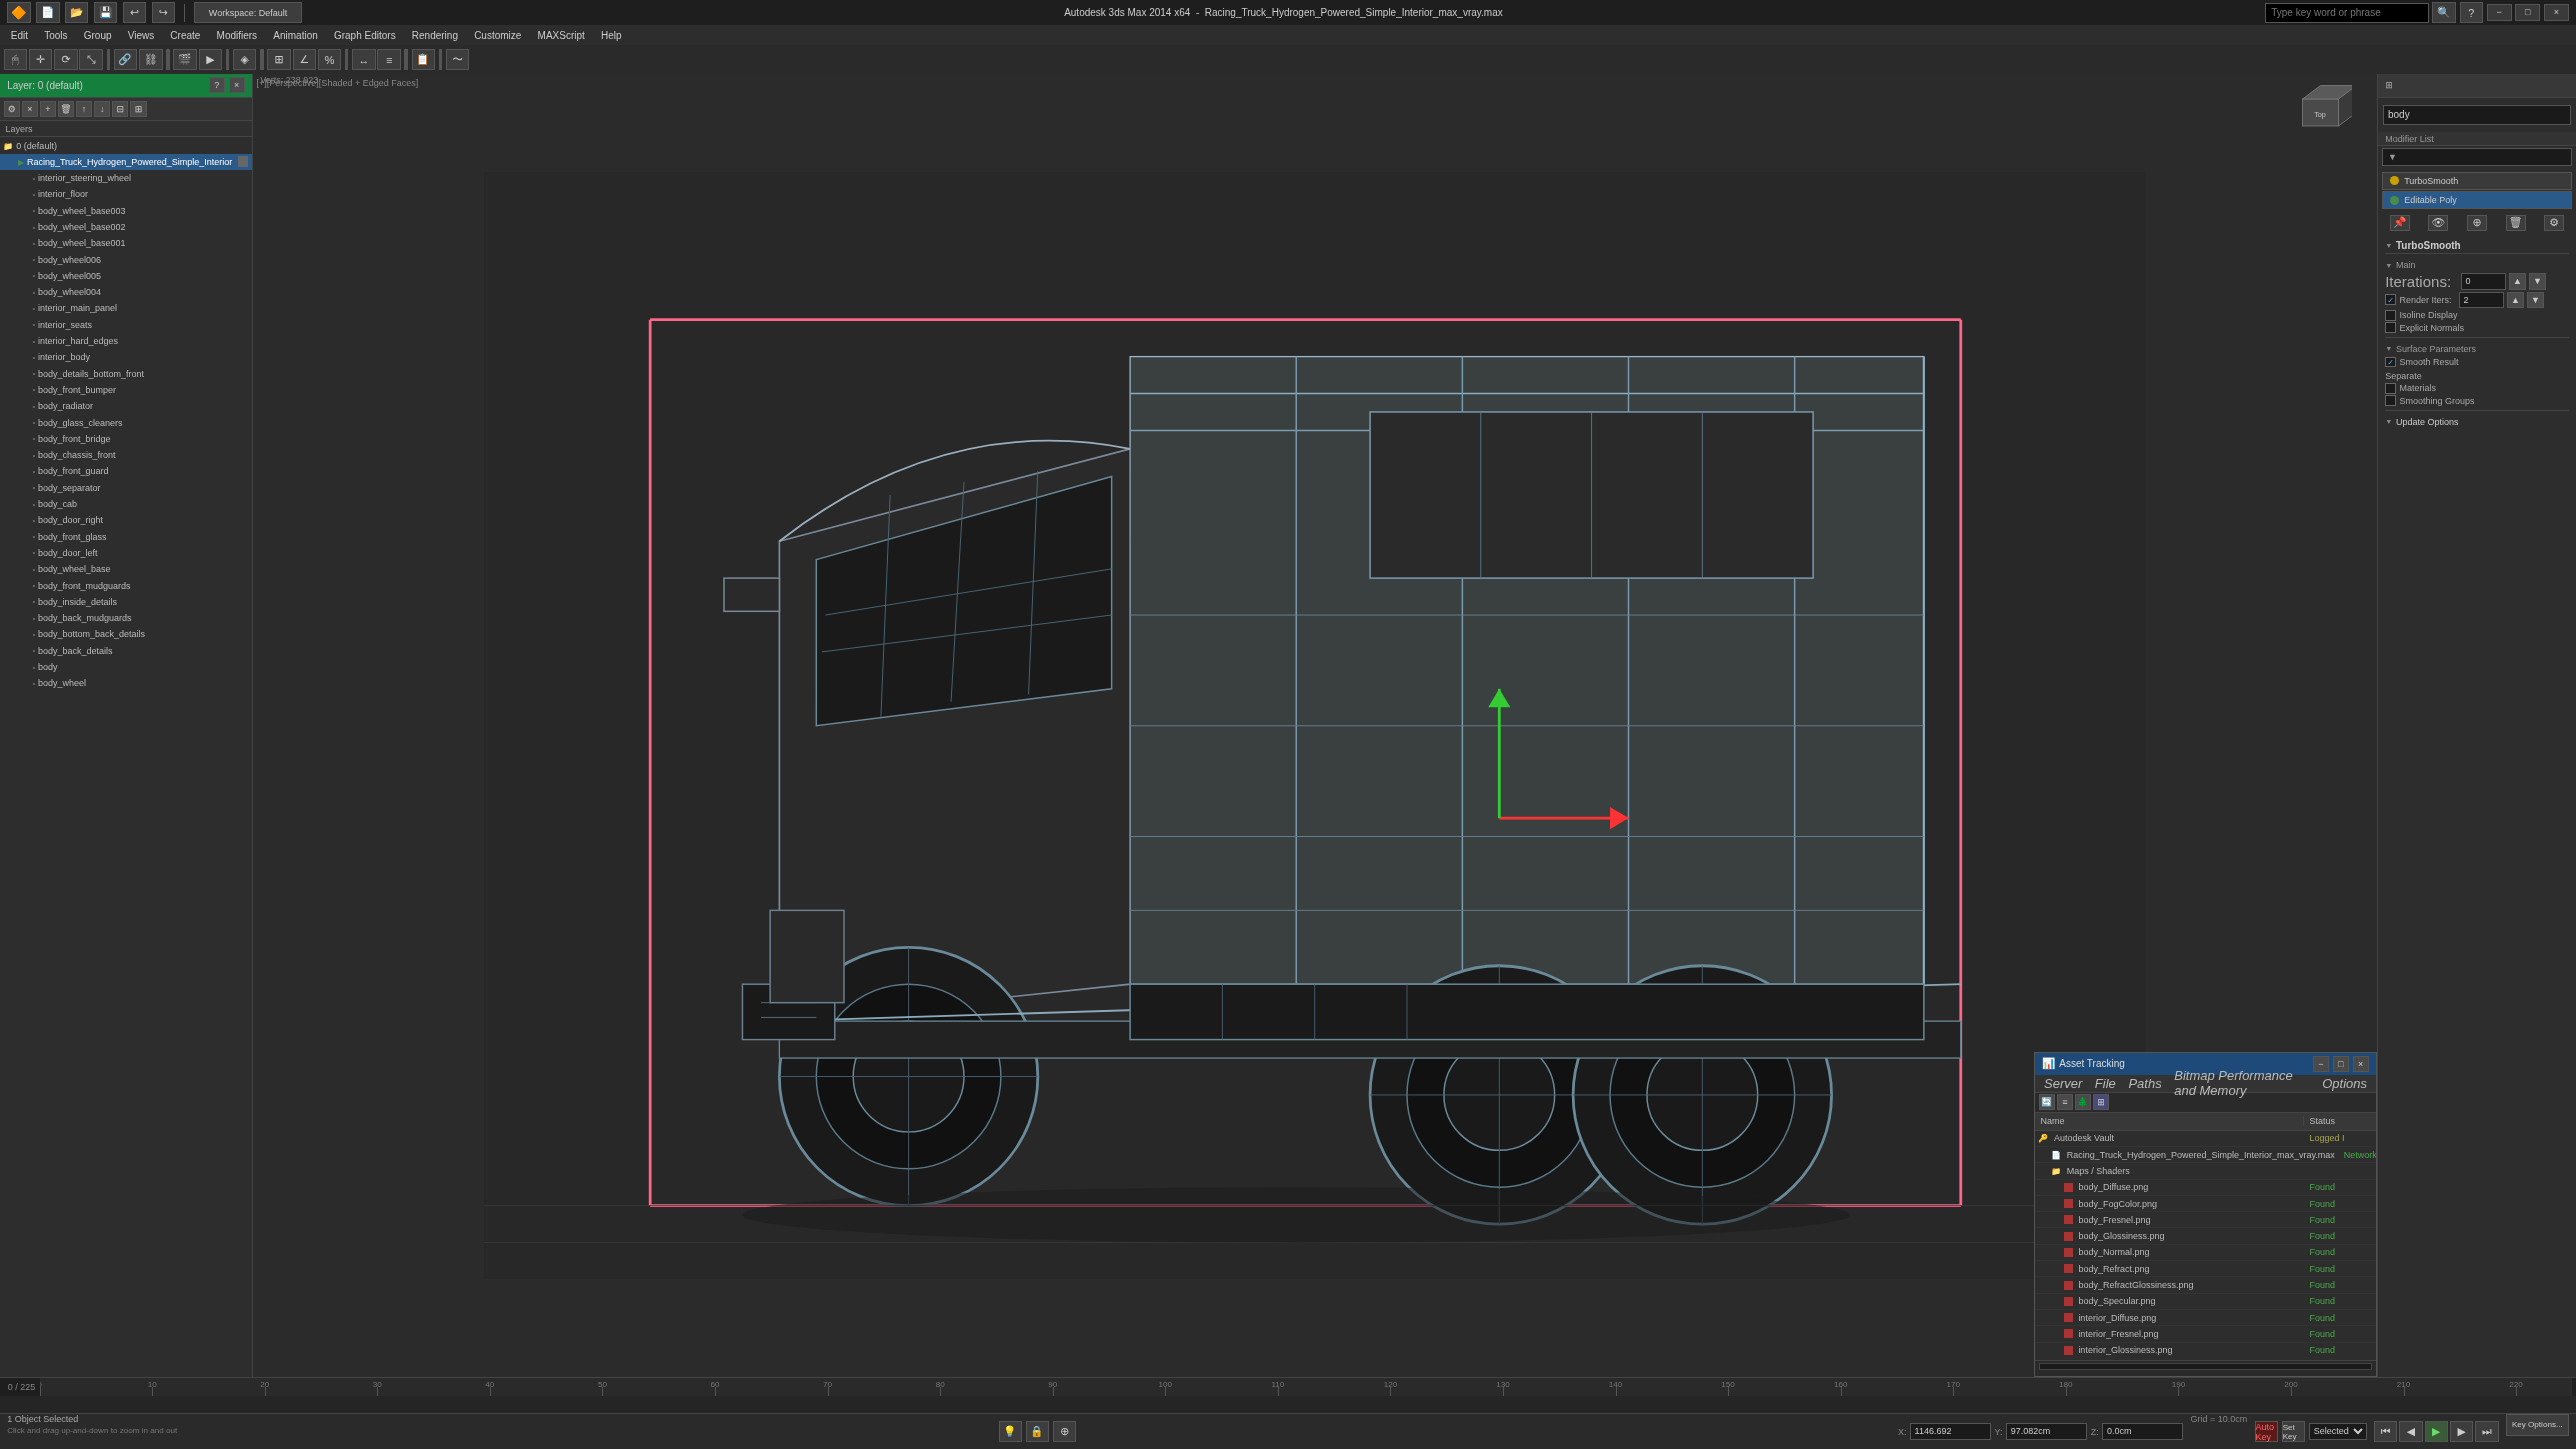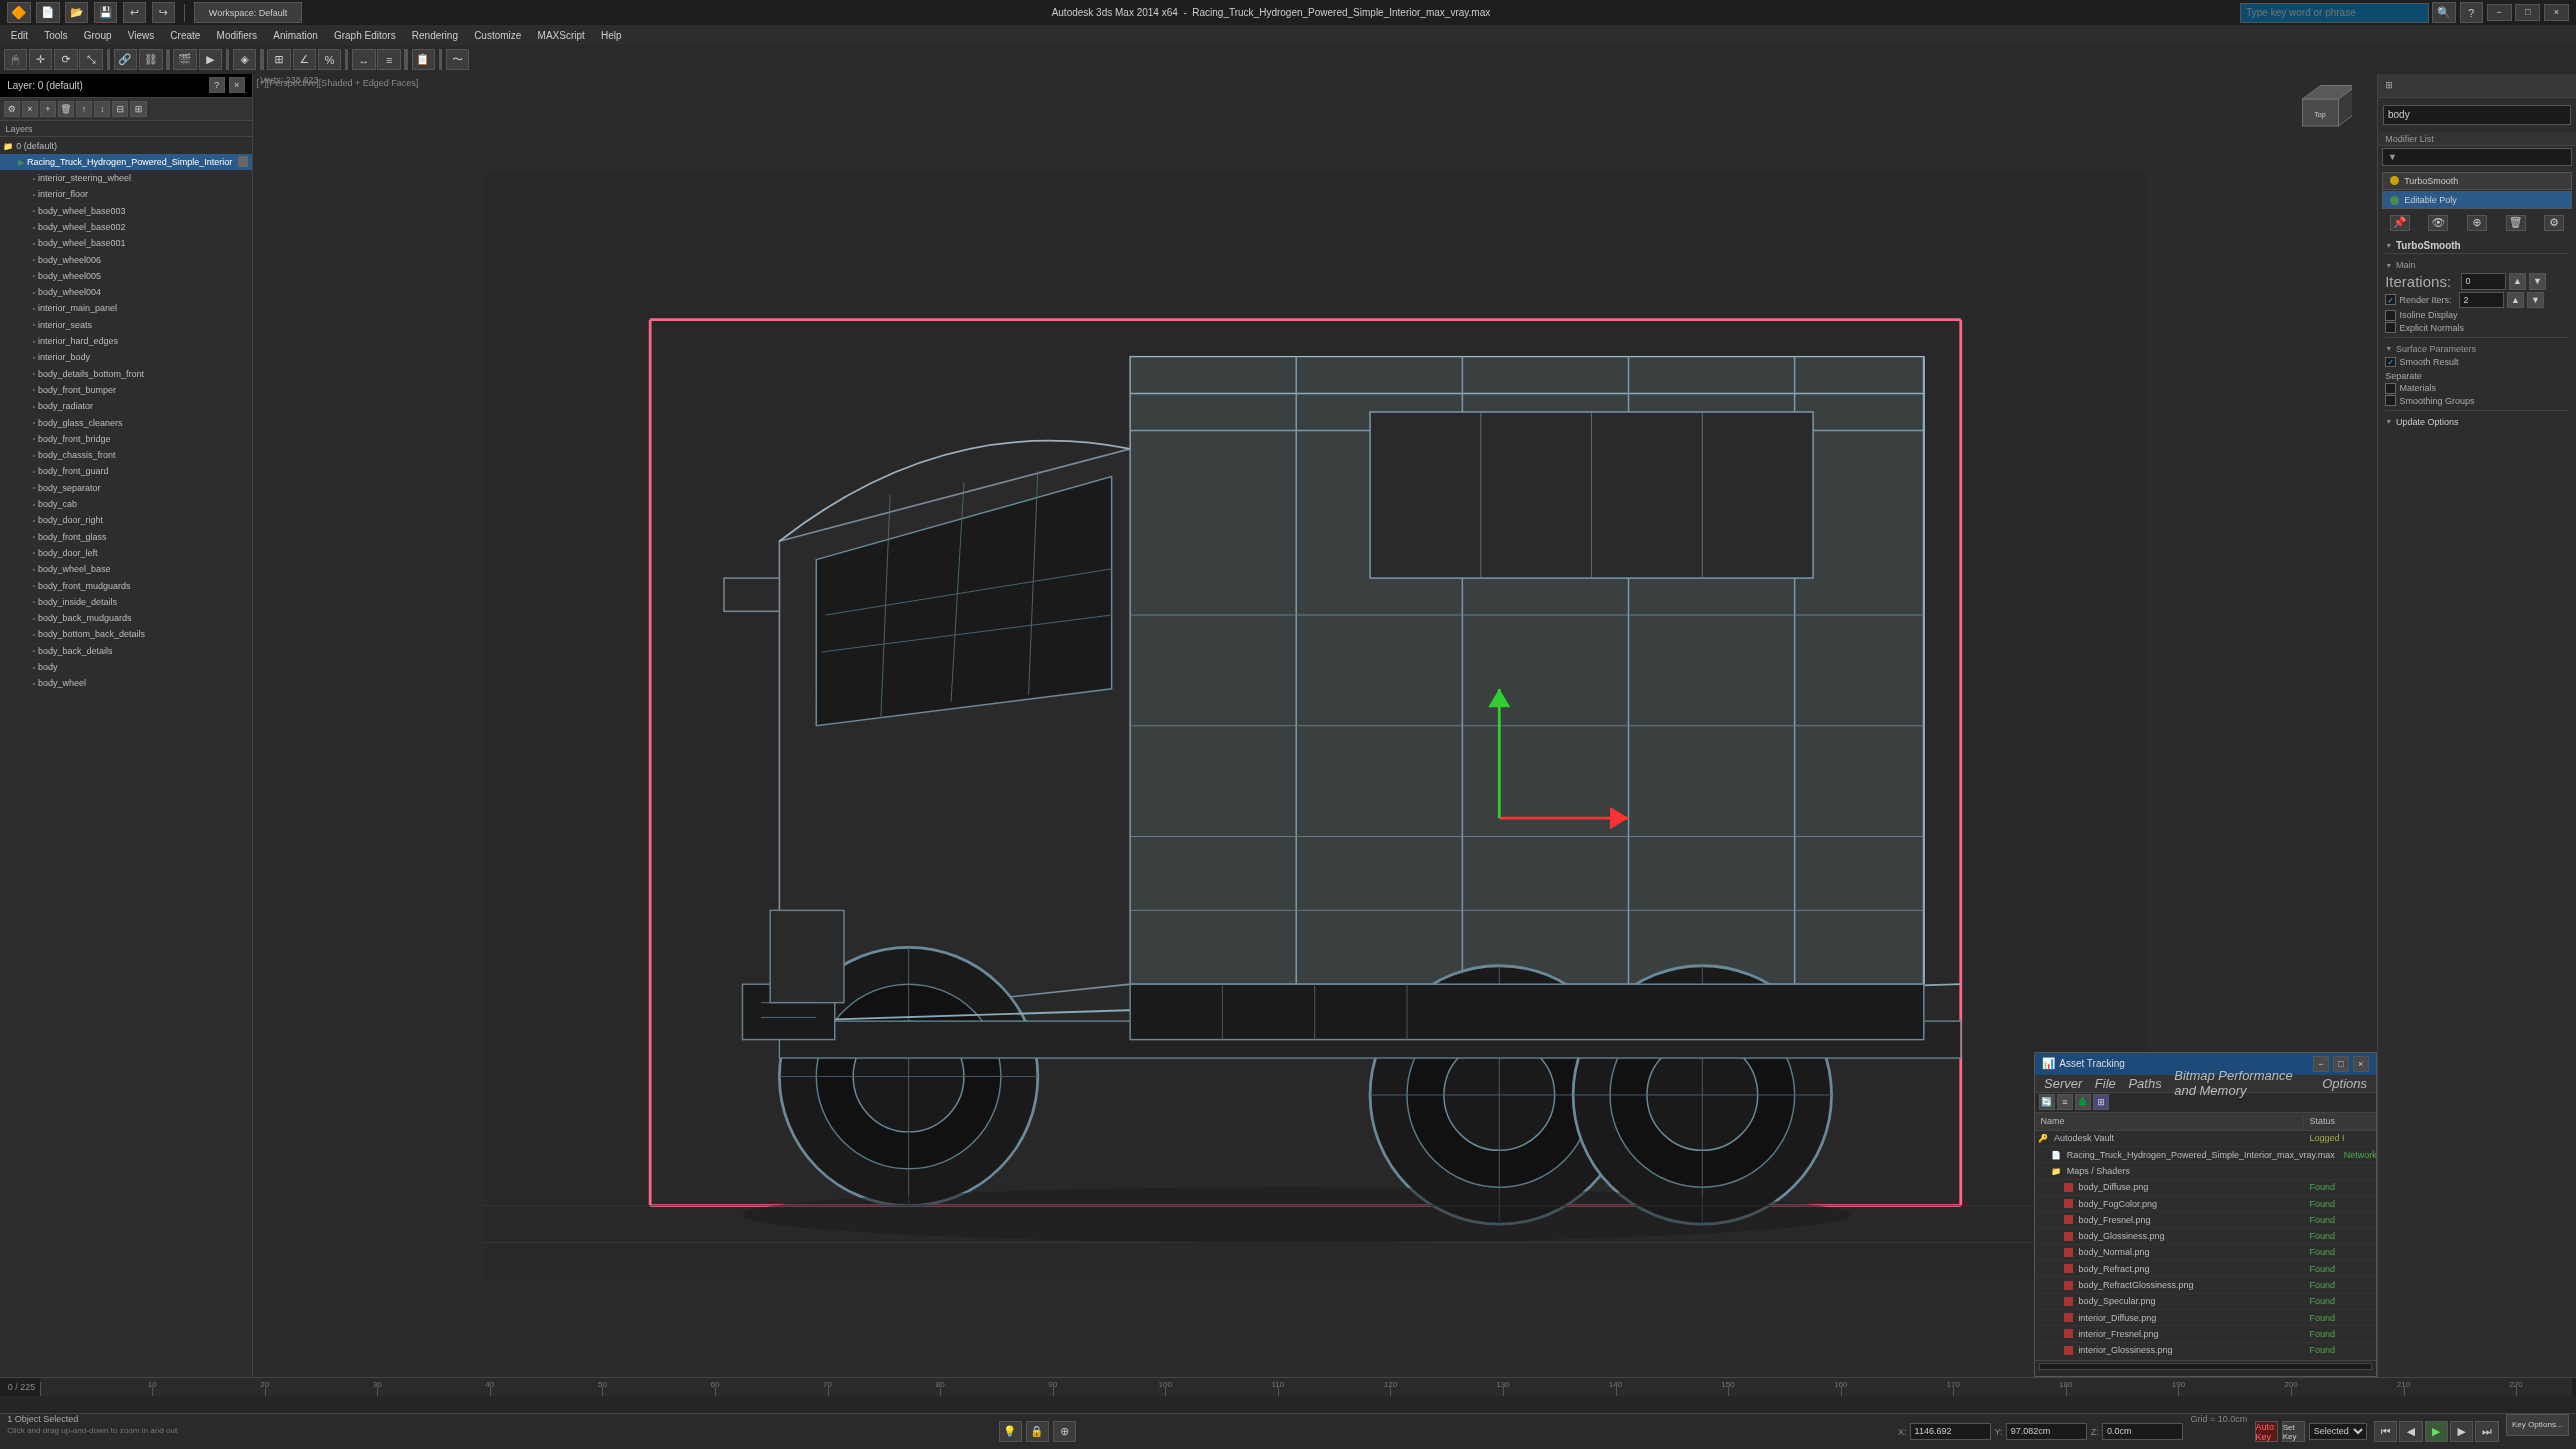--- a/index.html
+++ b/index.html
@@ -97,23 +97,23 @@
       border: 0.9px solid #555;
       color: #ccc;
       font-size: 10.8px;
       display: flex;
       align-items: center;
       justify-content: center;
       cursor: pointer;
     }
     .toolbar-sep { width: 3.6px; height: 21.7px; background: #555; margin: 0 1.8px; }
     .search-box {
-      width: 189px;
+      width: 164px;
       height: 20px;
-      background: #0c4a6e;
+      background: #000000;
       border: 0.9px solid #555;
       color: #999;
       padding: 0 5.4px;
       font-size: 10px;
     }
 
     
     .viewport {
       position: absolute;
       top: 74px;
@@ -146,21 +146,21 @@
       top: 74px;
       left: 0;
       width: 253px;
       bottom: 72px;
       background: #2d2d2d;
       border-right: 0.9px solid #444;
       z-index: 50;
     }
     .panel-header {
       height: 23.5px;
-      background: #000000;
+      background: #15803d;
       display: flex;
       align-items: center;
       padding: 0 7.2px;
       gap: 3.6px;
       border-bottom: 0.9px solid #444;
     }
     .panel-title {
       flex: 1;
       font-size: 10px;
       color: #ccc;

